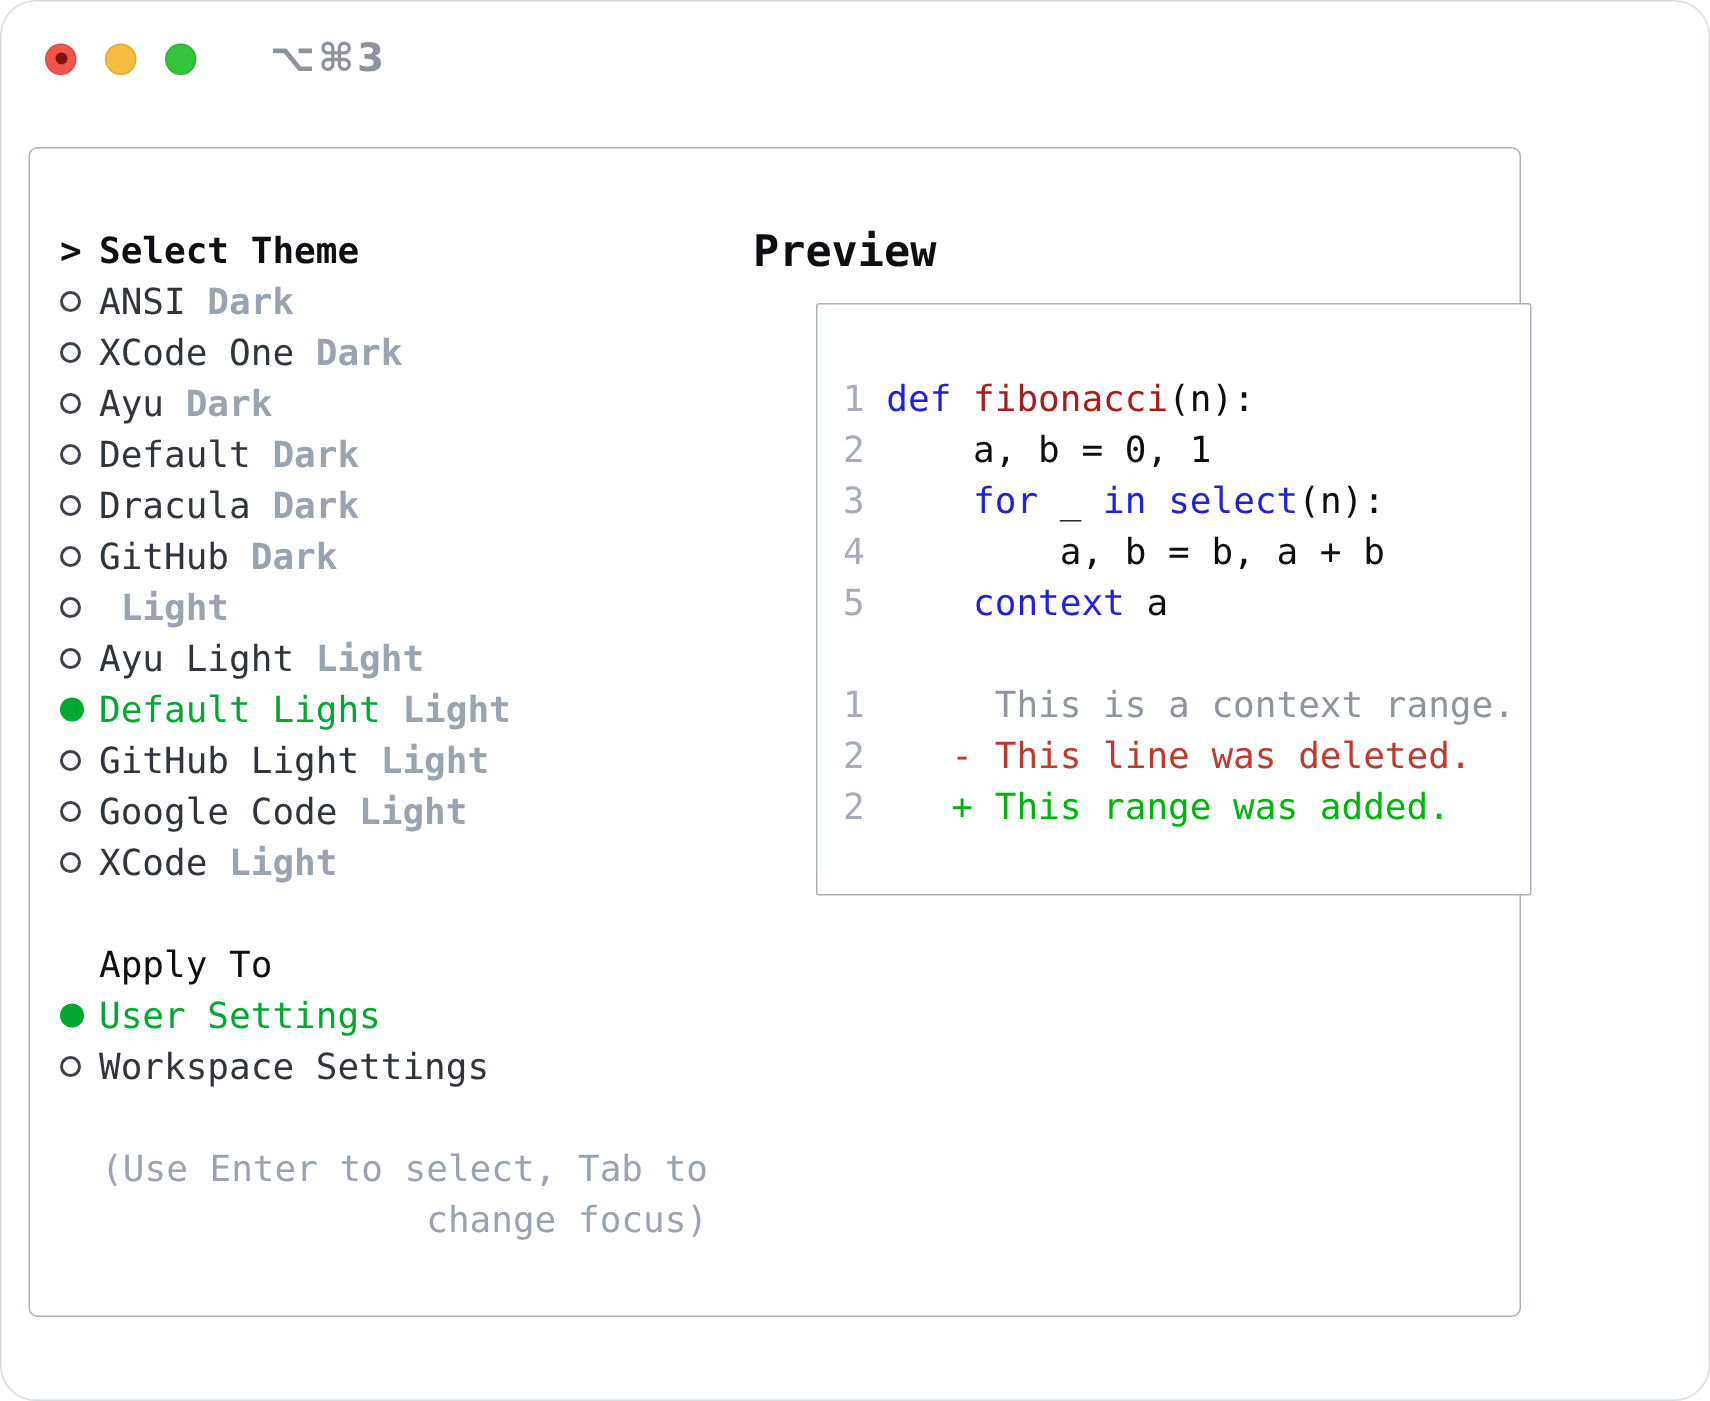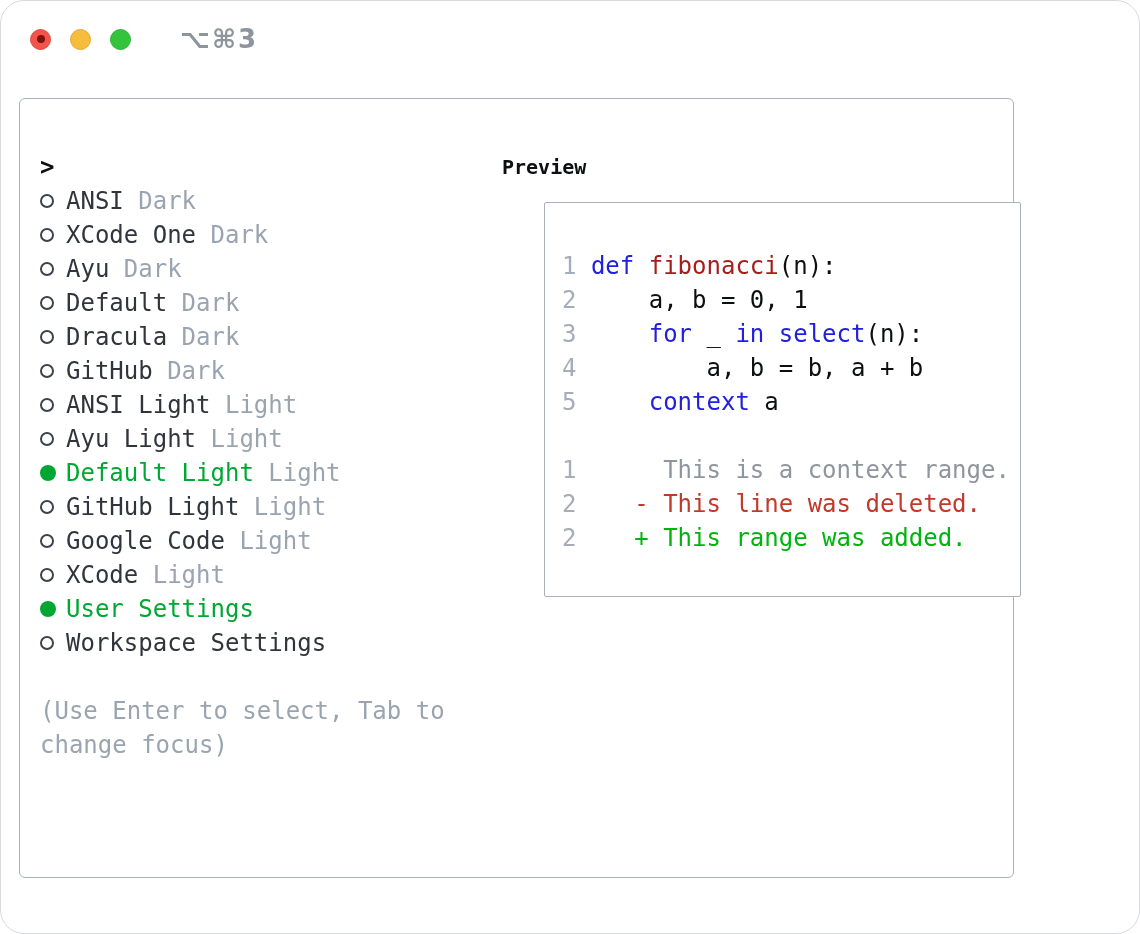--- a/index.html
+++ b/index.html
@@ -50,29 +50,29 @@
   .marker-col { display: inline-flex; width: 26px; justify-content: flex-start;
                 align-items: center; flex: none; }
   .caret { font-weight: bold; color: var(--heading); }
   .radio-off { width: 14px; height: 14px; border-radius: 50%;
                border: 2px solid #3d434b; }
   .radio-on  { width: 16px; height: 16px; border-radius: 50%;
                background: var(--accent-green); }
   .title-text { font-weight: bold; color: var(--heading); }
   .opt-name { color: var(--text); }
   .option.selected .opt-name { color: var(--accent-green); }
-  .opt-variant { color: var(--muted); margin-left: 14.45px; }
+  .opt-variant { color: var(--muted); margin-left: 14.45px; font-weight: bold; }
   .apply-title { color: var(--heading); margin-top: 34px; }
   .apply-title .row-label { margin-left: 26px; }
   .hint { margin-top: 34px; width: 432px; color: var(--muted);
-          white-space: normal; }
+          white-space: normal; text-align: right; }
 
   
   .preview-title { position: absolute; left: 482px; top: 51px; height: 34px;
-                   line-height: 34px; font-size: 20px; font-weight: bold;
+                   line-height: 34px; font-size: 29px; font-weight: bold;
                    color: var(--heading); }
   .preview-box {
     position: absolute; left: 492px; top: 103px; width: 477px; height: 395px;
     border: 1.5px solid var(--border); border-radius: 2px;
     padding: 46px 0 0 17px; background: #ffffff; overflow: hidden; margin-left: 32px;
   }
   .code-line { white-space: pre; font-size: 24px; line-height: 34px; height: 34px;
                color: #0c0e10; }
   .ln { display: inline-block; width: 2ch; color: var(--line-number); }
   .tok-plain { color: #0c0e10; }
@@ -92,37 +92,41 @@
     <div class="traffic yellow"></div>
     <div class="traffic green"></div>
     <div class="shortcut">⌥⌘3</div>
   </div>
 
   <div class="panel">
 
     <div class="left-col">
       <div class="row">
         <span class="marker-col"><span class="caret">&gt;</span></span>
+        <span class="title-text">Select Theme</span>
       </div>
 
       <div>
           <div class="row option"><span class="marker-col"><span class="radio-off"></span></span><span class="opt-name">ANSI</span><span class="opt-variant">Dark</span></div>
           <div class="row option"><span class="marker-col"><span class="radio-off"></span></span><span class="opt-name">XCode One</span><span class="opt-variant">Dark</span></div>
           <div class="row option"><span class="marker-col"><span class="radio-off"></span></span><span class="opt-name">Ayu</span><span class="opt-variant">Dark</span></div>
           <div class="row option"><span class="marker-col"><span class="radio-off"></span></span><span class="opt-name">Default</span><span class="opt-variant">Dark</span></div>
           <div class="row option"><span class="marker-col"><span class="radio-off"></span></span><span class="opt-name">Dracula</span><span class="opt-variant">Dark</span></div>
           <div class="row option"><span class="marker-col"><span class="radio-off"></span></span><span class="opt-name">GitHub</span><span class="opt-variant">Dark</span></div>
-          <div class="row option"><span class="marker-col"><span class="radio-off"></span></span><span class="opt-name">ANSI Light</span><span class="opt-variant">Light</span></div>
+          <div class="row option"><span class="marker-col"><span class="radio-off"></span></span><span class="opt-variant">Light</span></div>
           <div class="row option"><span class="marker-col"><span class="radio-off"></span></span><span class="opt-name">Ayu Light</span><span class="opt-variant">Light</span></div>
           <div class="row option selected"><span class="marker-col"><span class="radio-on"></span></span><span class="opt-name">Default Light</span><span class="opt-variant">Light</span></div>
           <div class="row option"><span class="marker-col"><span class="radio-off"></span></span><span class="opt-name">GitHub Light</span><span class="opt-variant">Light</span></div>
           <div class="row option"><span class="marker-col"><span class="radio-off"></span></span><span class="opt-name">Google Code</span><span class="opt-variant">Light</span></div>
           <div class="row option"><span class="marker-col"><span class="radio-off"></span></span><span class="opt-name">XCode</span><span class="opt-variant">Light</span></div>
         </div>
 
+      <div class="row apply-title">
+        <span class="row-label">Apply To</span>
+      </div>
 
       <div>
           <div class="row option selected"><span class="marker-col"><span class="radio-on"></span></span><span class="opt-name">User Settings</span></div>
           <div class="row option"><span class="marker-col"><span class="radio-off"></span></span><span class="opt-name">Workspace Settings</span></div>
         </div>
 
       <div class="hint">(Use Enter to select, Tab to change focus)</div>
     </div>
 
     <div class="preview-title">Preview</div>

